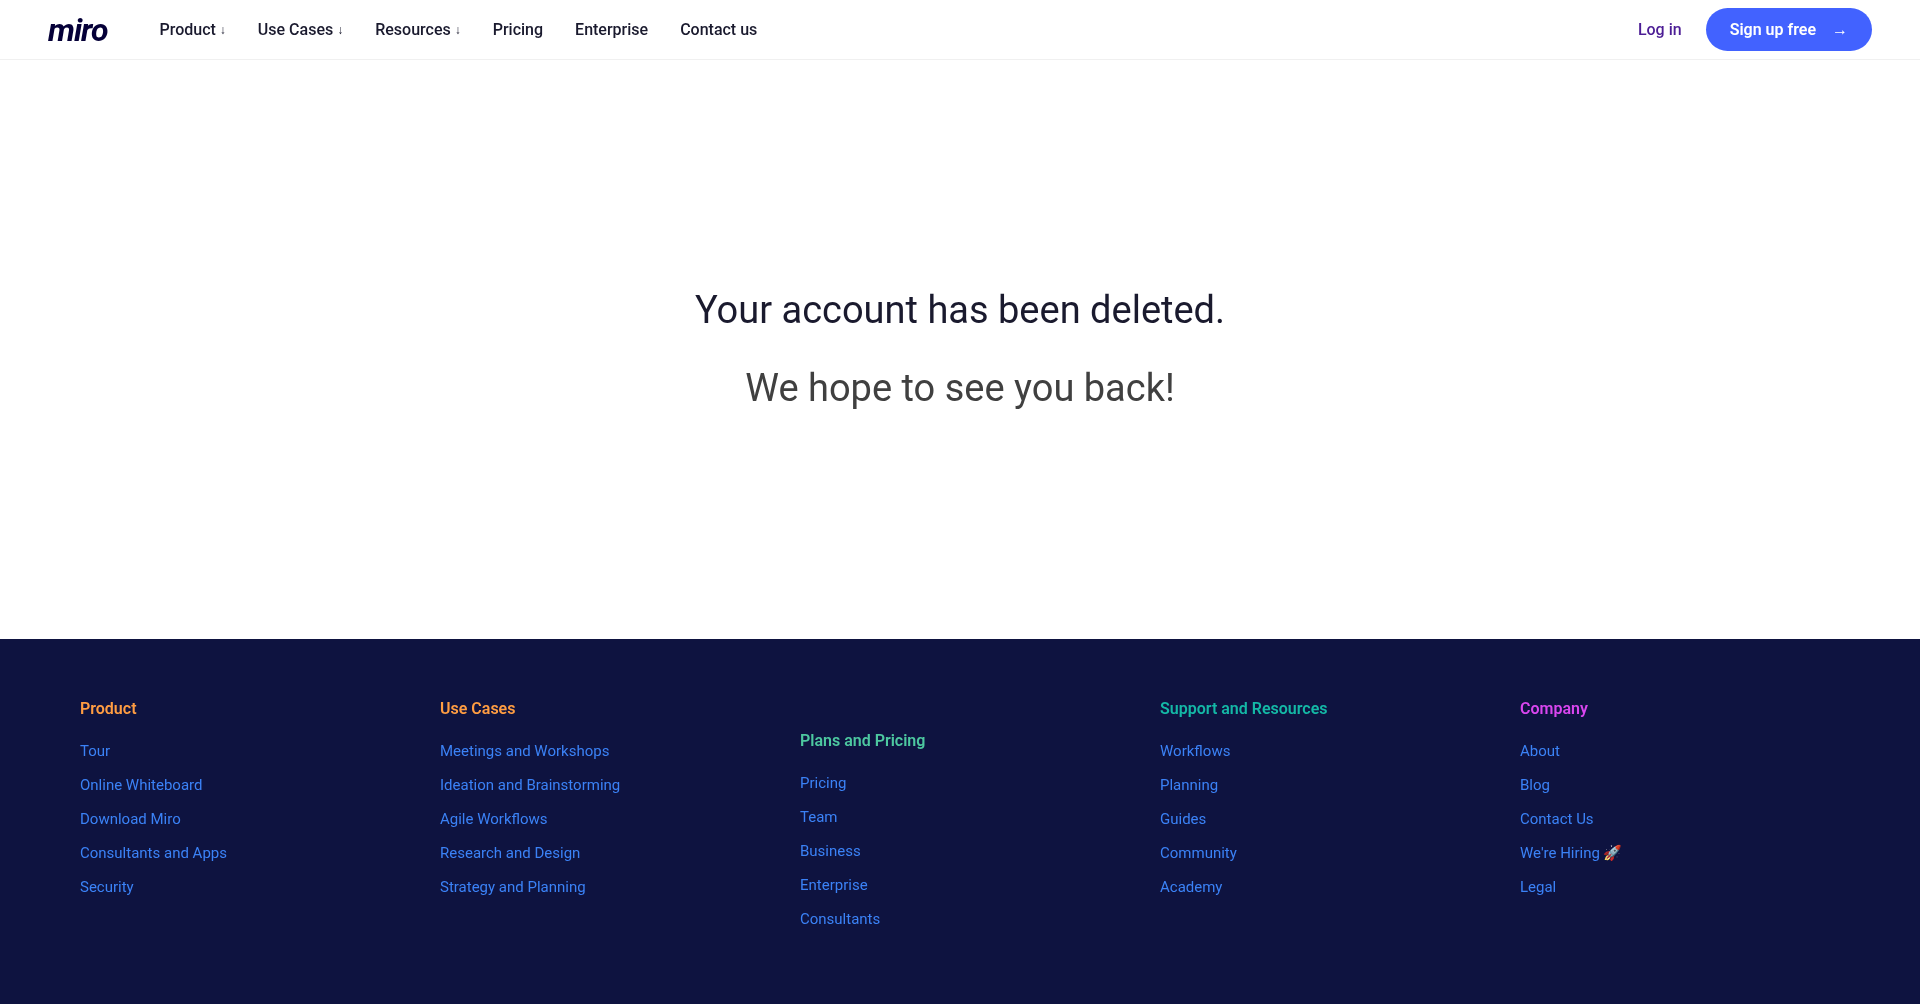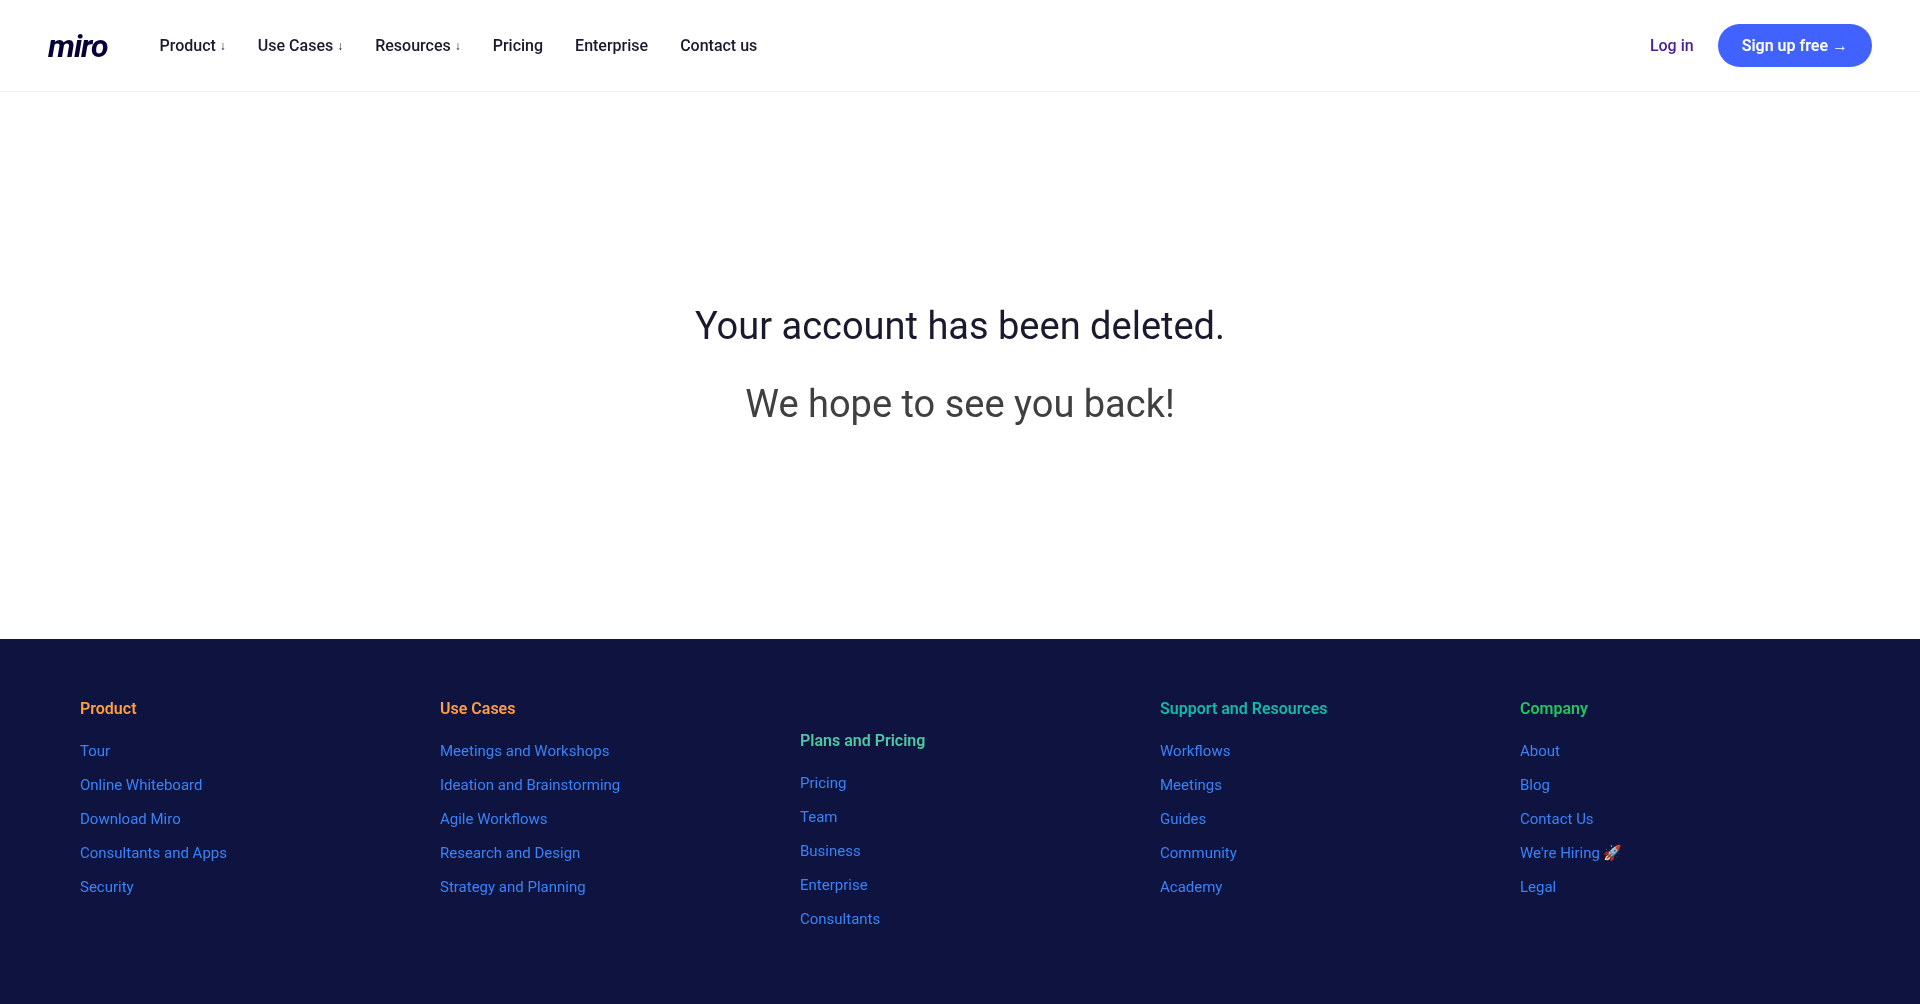--- a/index.html
+++ b/index.html
@@ -16,21 +16,21 @@
       display: flex;
       flex-direction: column;
     }
 
     
     header {
       display: flex;
       align-items: center;
       justify-content: space-between;
       padding: 0 48px;
-      height: 92px;
+      height: 60px;
       border-bottom: 1px solid #f0f0f0;
       background: #ffffff;
     }
 
     .header-left {
       display: flex;
       align-items: center;
       gap: 40px;
     }
 
@@ -84,21 +84,21 @@
       background: #4262ff;
       color: #ffffff;
       border: none;
       border-radius: 50px;
       padding: 12px 24px;
       font-size: 16px;
       font-weight: 600;
       cursor: pointer;
       display: flex;
       align-items: center;
-      gap: 4px;
+      gap: 16px;
       text-decoration: none;
     }
 
     
     main {
       flex: 1;
       display: flex;
       flex-direction: column;
       align-items: center;
       justify-content: center;
@@ -209,27 +209,27 @@
         <div class="footer-column-title" style="color: rgb(77, 200, 160); margin-top: 32px;">Plans and Pricing</div>
         <a class="footer-link">Pricing</a>
         <a class="footer-link">Team</a>
         <a class="footer-link">Business</a>
         <a class="footer-link">Enterprise</a>
         <a class="footer-link">Consultants</a>
       </div>
       <div>
         <div class="footer-column-title" style="color: #14b8a6;">Support and Resources</div>
         <a class="footer-link">Workflows</a>
-        <a class="footer-link">Meetings</a>
+        <a class="footer-link">Planning</a>
         <a class="footer-link">Guides</a>
         <a class="footer-link">Community</a>
         <a class="footer-link">Academy</a>
       </div>
       <div>
-        <div class="footer-column-title" style="color: #22c55e;">Company</div>
+        <div class="footer-column-title" style="color: #d946ef;">Company</div>
         <a class="footer-link">About</a>
         <a class="footer-link">Blog</a>
         <a class="footer-link">Contact Us</a>
         <a class="footer-link">We're Hiring 🚀</a>
         <a class="footer-link">Legal</a>
       </div>
     </div>
 </footer>
 
 </body></html>

